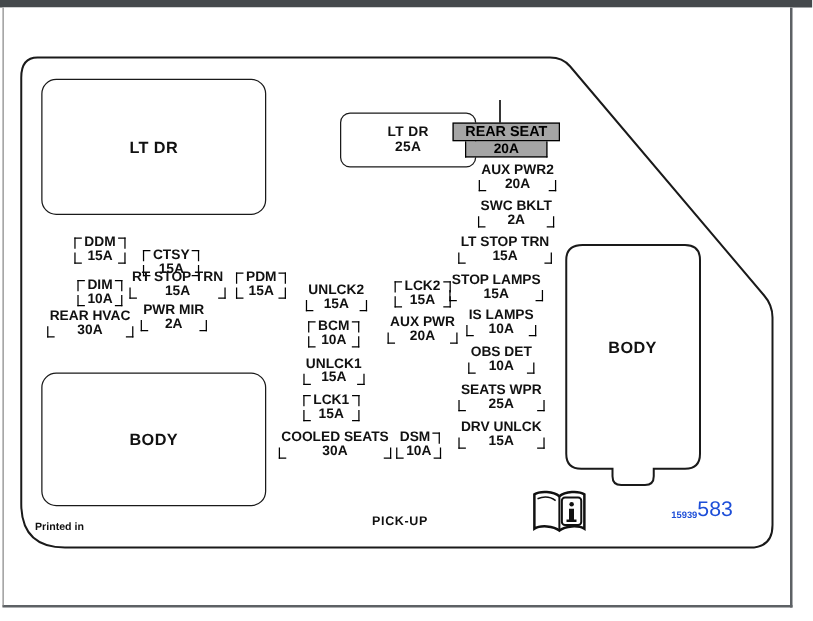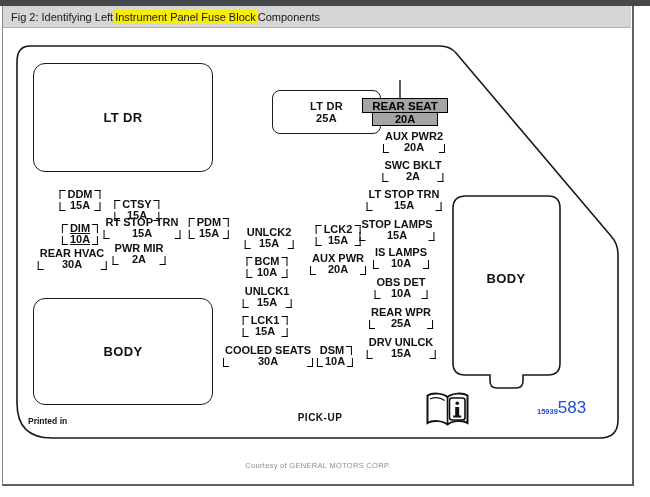--- a/index.html
+++ b/index.html
@@ -50,25 +50,20 @@
 </style>
 </head>
 <body>
 
 <div class="page">
 
   <div class="topbar"></div>
 
   <div class="frame"></div>
 
-  <div class="titlebar">
-    <span>Fig 2: Identifying Left </span>
-    <span class="hl">Instrument Panel Fuse Block</span>
-    <span> Components</span>
-  </div>
 
   <svg class="layer" width="650" height="497" viewBox="0 0 650 497">
 
     <path d="M 30 46 H 440 Q 450 46 456 53 L 611 236 Q 618 244 618 254 V 420 Q 618 438 600 438 H 52 Q 17 438 17 403 V 62 Q 17 46 30 46 Z" fill="none" stroke="#1a1a1a" stroke-width="1.6"></path>
 
     <path d="M 400 80 V 99" fill="none" stroke="#1a1a1a" stroke-width="1.4"></path>
 
     <path d="M 466 196 H 548 Q 560 196 560 208 V 363 Q 560 375 548 375 H 523 V 381 Q 523 388 516 388 H 497 Q 490 388 490 381 V 375 H 465 Q 453 375 453 363 V 208 Q 453 196 466 196 Z" fill="#ffffff" stroke="#1a1a1a" stroke-width="1.6"></path>
 
     <g transform="translate(424,391)">
@@ -122,21 +117,21 @@
           <span class="corner tl"></span>
           <span class="ftxt">CTSY</span>
           <span class="corner tr"></span>
         </div>
         <div class="frow amp">
           <span class="corner bl"></span>
           <span class="ftxt">15A</span>
           <span class="corner br"></span>
         </div>
       </div>
-      <div class="fuse" style="left: 80px; top: 223px; text-decoration: underline;">
+      <div class="fuse" style="left: 80px; top: 223px;">
         <div class="frow name">
           <span class="corner tl"></span>
           <span class="ftxt">DIM</span>
           <span class="corner tr"></span>
         </div>
         <div class="frow amp">
           <span class="corner bl"></span>
           <span class="ftxt">10A</span>
           <span class="corner br"></span>
         </div>
@@ -295,21 +290,21 @@
           <span class="ftxt">OBS DET</span>
         </div>
         <div class="frow amp">
           <span class="corner bl"></span>
           <span class="ftxt">10A</span>
           <span class="corner br"></span>
         </div>
       </div>
       <div class="fuse" style="left: 401px; top: 307px;">
         <div class="frow name">
-          <span class="ftxt">REAR WPR</span>
+          <span class="ftxt">SEATS WPR</span>
         </div>
         <div class="frow amp">
           <span class="corner bl"></span>
           <span class="ftxt">25A</span>
           <span class="corner br"></span>
         </div>
       </div>
       <div class="fuse" style="left: 401px; top: 337px;">
         <div class="frow name">
           <span class="ftxt">DRV UNLCK</span>
@@ -351,15 +346,14 @@
         </div>
       </div>
     </div>
 
   <div class="printedin">Printed in</div>
   <div class="model">PICK-UP</div>
   <div class="partnum">
     <span class="sm">15939</span>
       <span class="lg">583</span>
   </div>
-  <div class="courtesy">Courtesy of GENERAL MOTORS CORP.</div>
 
 </div>
 
 </body></html>

